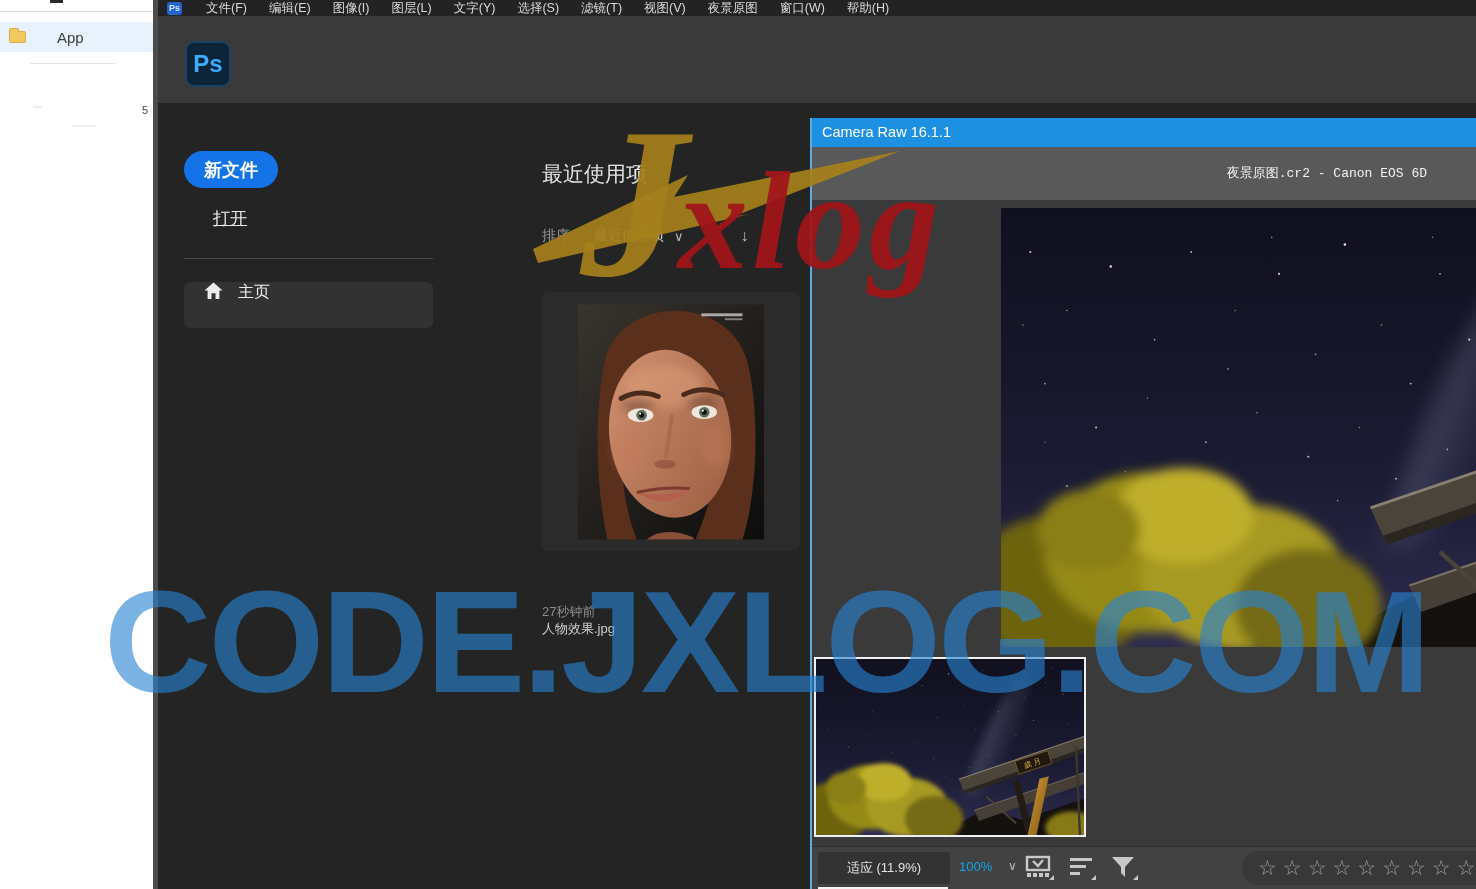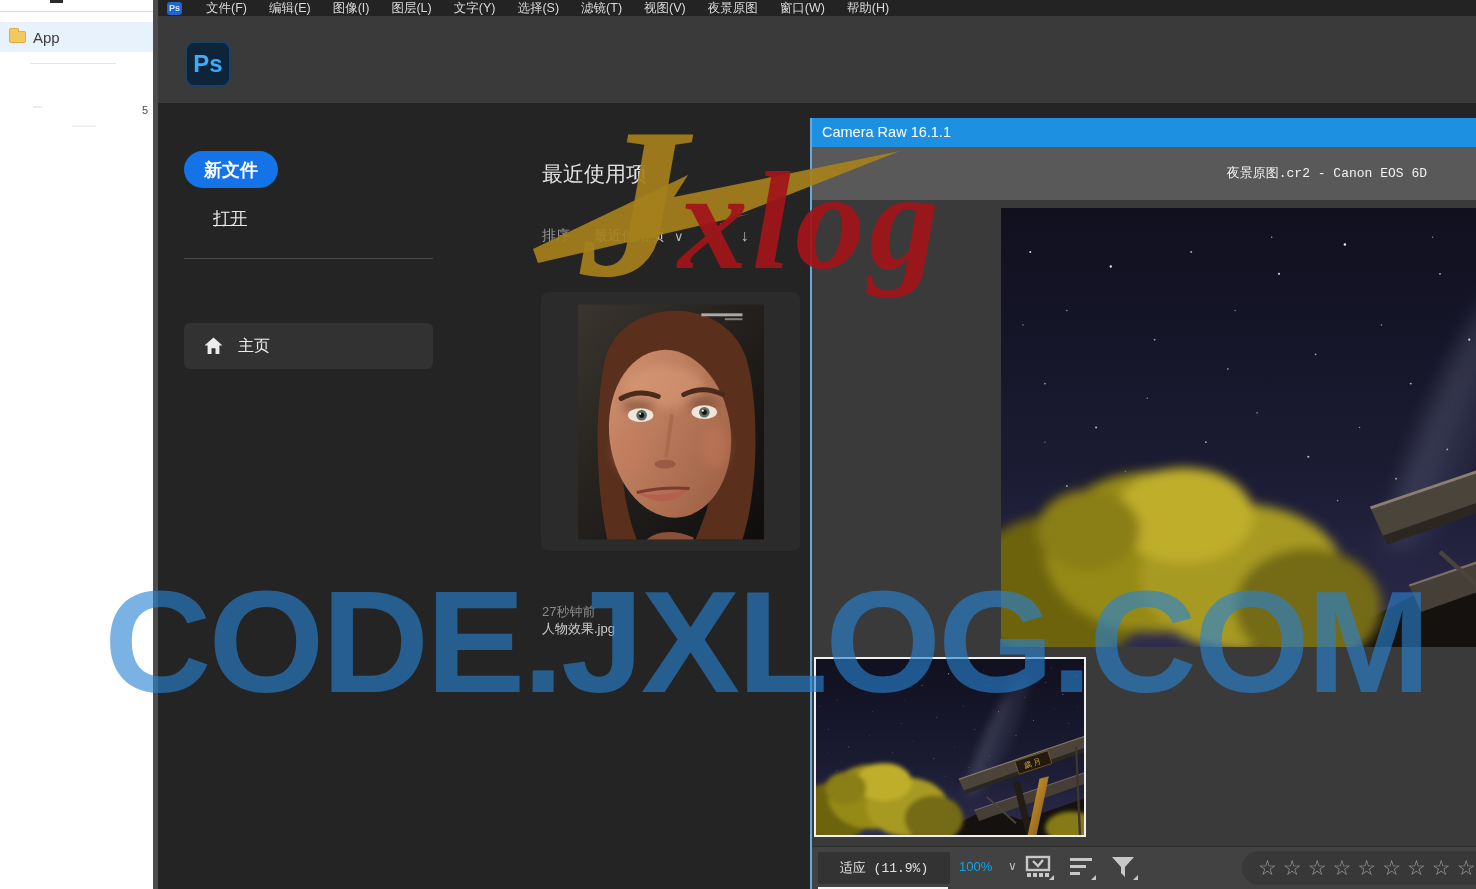--- a/index.html
+++ b/index.html
@@ -4,21 +4,21 @@
 <style>
   * { margin:0; padding:0; box-sizing:border-box; }
   html,body { width:1476px; height:889px; overflow:hidden; background:#242424;
               font-family:"Liberation Sans", sans-serif; }
   .abs { position:absolute; }
 
   
   #explorer { left:0; top:0; width:153px; height:889px; background:#ffffff; z-index:6; }
   #explorer .top-rule { position:absolute; left:0; top:11px; width:100%; border-top:1px solid #dcdcdc; }
   #explorer .corner-tick { position:absolute; left:50px; top:0; width:13px; height:4px; border-top:3px solid #2a2a2a; }
-  .app-row { position:absolute; left:0; top:22px; width:153px; height:30px; background:#e7f2fc; display:flex; align-items:center; }
+  .app-row { position:absolute; left:0; top:22px; width:153px; height:30px; background:#e7f2fc; display:flex; align-items:center;gap:24px; }
   .folder-ico { width:17px; height:12px; background:#f2c85f; border:1px solid #dcae45; border-radius:2px; margin-left:9px; position:relative; }
   .folder-ico:before { content:""; position:absolute; left:-1px; top:-4px; width:8px; height:3px; background:#f2c85f; border:1px solid #dcae45; border-bottom:none; border-radius:2px 2px 0 0; }
   .app-label { margin-left:7px; font-size:15px; color:#3d3d3d; }
   #explorer .faint-line { position:absolute; left:30px; top:63px; width:86px; border-top:1px solid #dfe7ee; }
   #explorer .faint-dash1 { position:absolute; left:33px; top:106px; width:9px; height:2px; background:#ececec; }
   #explorer .faint-dash2 { position:absolute; left:72px; top:125px; width:24px; height:2px; background:#efefef; }
   #explorer .stray { position:absolute; left:142px; top:104px; font-size:11px; color:#4a4a4a; }
   #panel-border { left:153px; top:0; width:5px; height:889px; background:#4c4c4c; z-index:7; }
 
   
@@ -32,21 +32,21 @@
   #ps-logo { left:185px; top:41px; width:46px; height:46px; background:#0d2439; border:2px solid #1d4162; border-radius:9px;
              color:#3bacff; font-size:24px; font-weight:bold; display:flex; align-items:center; justify-content:center; z-index:2; }
 
   #home-bg { left:158px; top:103px; width:1318px; height:786px; background:#242424; z-index:1; }
 
   #new-file-btn { left:184px; top:151px; width:94px; height:37px; background:#1473e6; border:none; border-radius:19px;
                   color:#ffffff; font-size:18px; font-weight:bold; z-index:2; font-family:Liberation Sans, sans-serif; }
   #open-btn { left:213px; top:207px; color:#e9e9e9; font-size:17px; z-index:2; background:none; border:none; font-family:inherit;text-decoration:underline; }
   #nav-divider { left:184px; top:258px; width:249px; border-top:1px solid #4a4a4a; z-index:2; }
   #home-row { left:184px; top:282px; width:249px; height:46px; background:#323232; border-radius:6px;
-              display:flex; align-items:center; z-index:2;margin-top:41px; }
+              display:flex; z-index:2; }
   #home-row svg { margin-left:20px; }
   #home-row .lbl { margin-left:15px; font-size:16px; color:#ededed; }
 
   #recent-heading { left:542px; top:160px; font-size:21px; color:#e4e4e4; font-weight:500; z-index:2; }
   #sort-row { left:542px; top:223px; display:flex; align-items:center; z-index:2; }
   #sort-label { font-size:14px; color:#9a9a9a; }
   #sort-select { margin-left:24px; display:flex; align-items:center; }
   #sort-value { font-size:14px; color:#cccccc; }
   #sort-chevron { margin-left:10px; font-size:13px; color:#b9b9b9; }
   #sort-divline { margin-left:36px; width:1px; height:26px; background:#555555; }
@@ -63,21 +63,21 @@
                 border-left:2px solid #63abdd; z-index:20; }
   #acr-title { position:absolute; left:0; top:0; width:100%; height:29px; background:#1e90e2;
                color:#ffffff; font-size:14.5px; line-height:29px; padding-left:10px; }
   #acr-info { position:absolute; left:0; top:29px; width:100%; height:53px; background:#595959; }
   #acr-file { position:absolute; right:49px; top:17px; color:#f2f2f2; font-size:13px;
               font-family:"Liberation Mono", monospace;text-align:right; }
   #acr-preview { position:absolute; left:189px; top:90px; width:475px; height:439px; overflow:hidden; }
   #acr-thumb { position:absolute; left:2px; top:539px; width:272px; height:180px; border:2px solid #f0f0f0; overflow:hidden; }
   #acr-bottom { position:absolute; left:0; top:728px; width:100%; height:43px; background:#424242; border-top:1px solid #2e2e2e; }
   #fit-box { position:absolute; left:6px; top:5px; width:132px; height:32px; background:#333333; border:none; border-radius:2px;
-             color:#e2e2e2; font-size:13px; font-family:Liberation Mono, monospace; }
+             color:#e2e2e2; font-size:13px; font-family:Liberation Sans, sans-serif; }
   #zoom-100 { position:absolute; left:147px; top:12px; font-size:13px; color:#0ea5e9; background:none; border:none; font-family:inherit; }
   #zoom-chevron { position:absolute; left:196px; top:12px; font-size:12px; color:#bbbbbb; background:none; border:none; font-family:inherit; }
   .bb-icon { position:absolute; top:8px; }
   #stars-pill { position:absolute; left:430px; top:4px; width:250px; height:34px; background:#383838; border-radius:17px;
                 display:flex; align-items:center; padding-left:16px; overflow:hidden; }
   #stars-pill span { font-size:21px; color:#9f9f9f; margin-right:6px; }
   #acr-bottom .bottom-white { position:absolute; left:6px; top:40px; width:130px; height:3px; background:#f5f5f5; }
 
   
   #wm-logo { left:528px; top:133px; width:570px; height:185px; z-index:40; pointer-events:none; }

